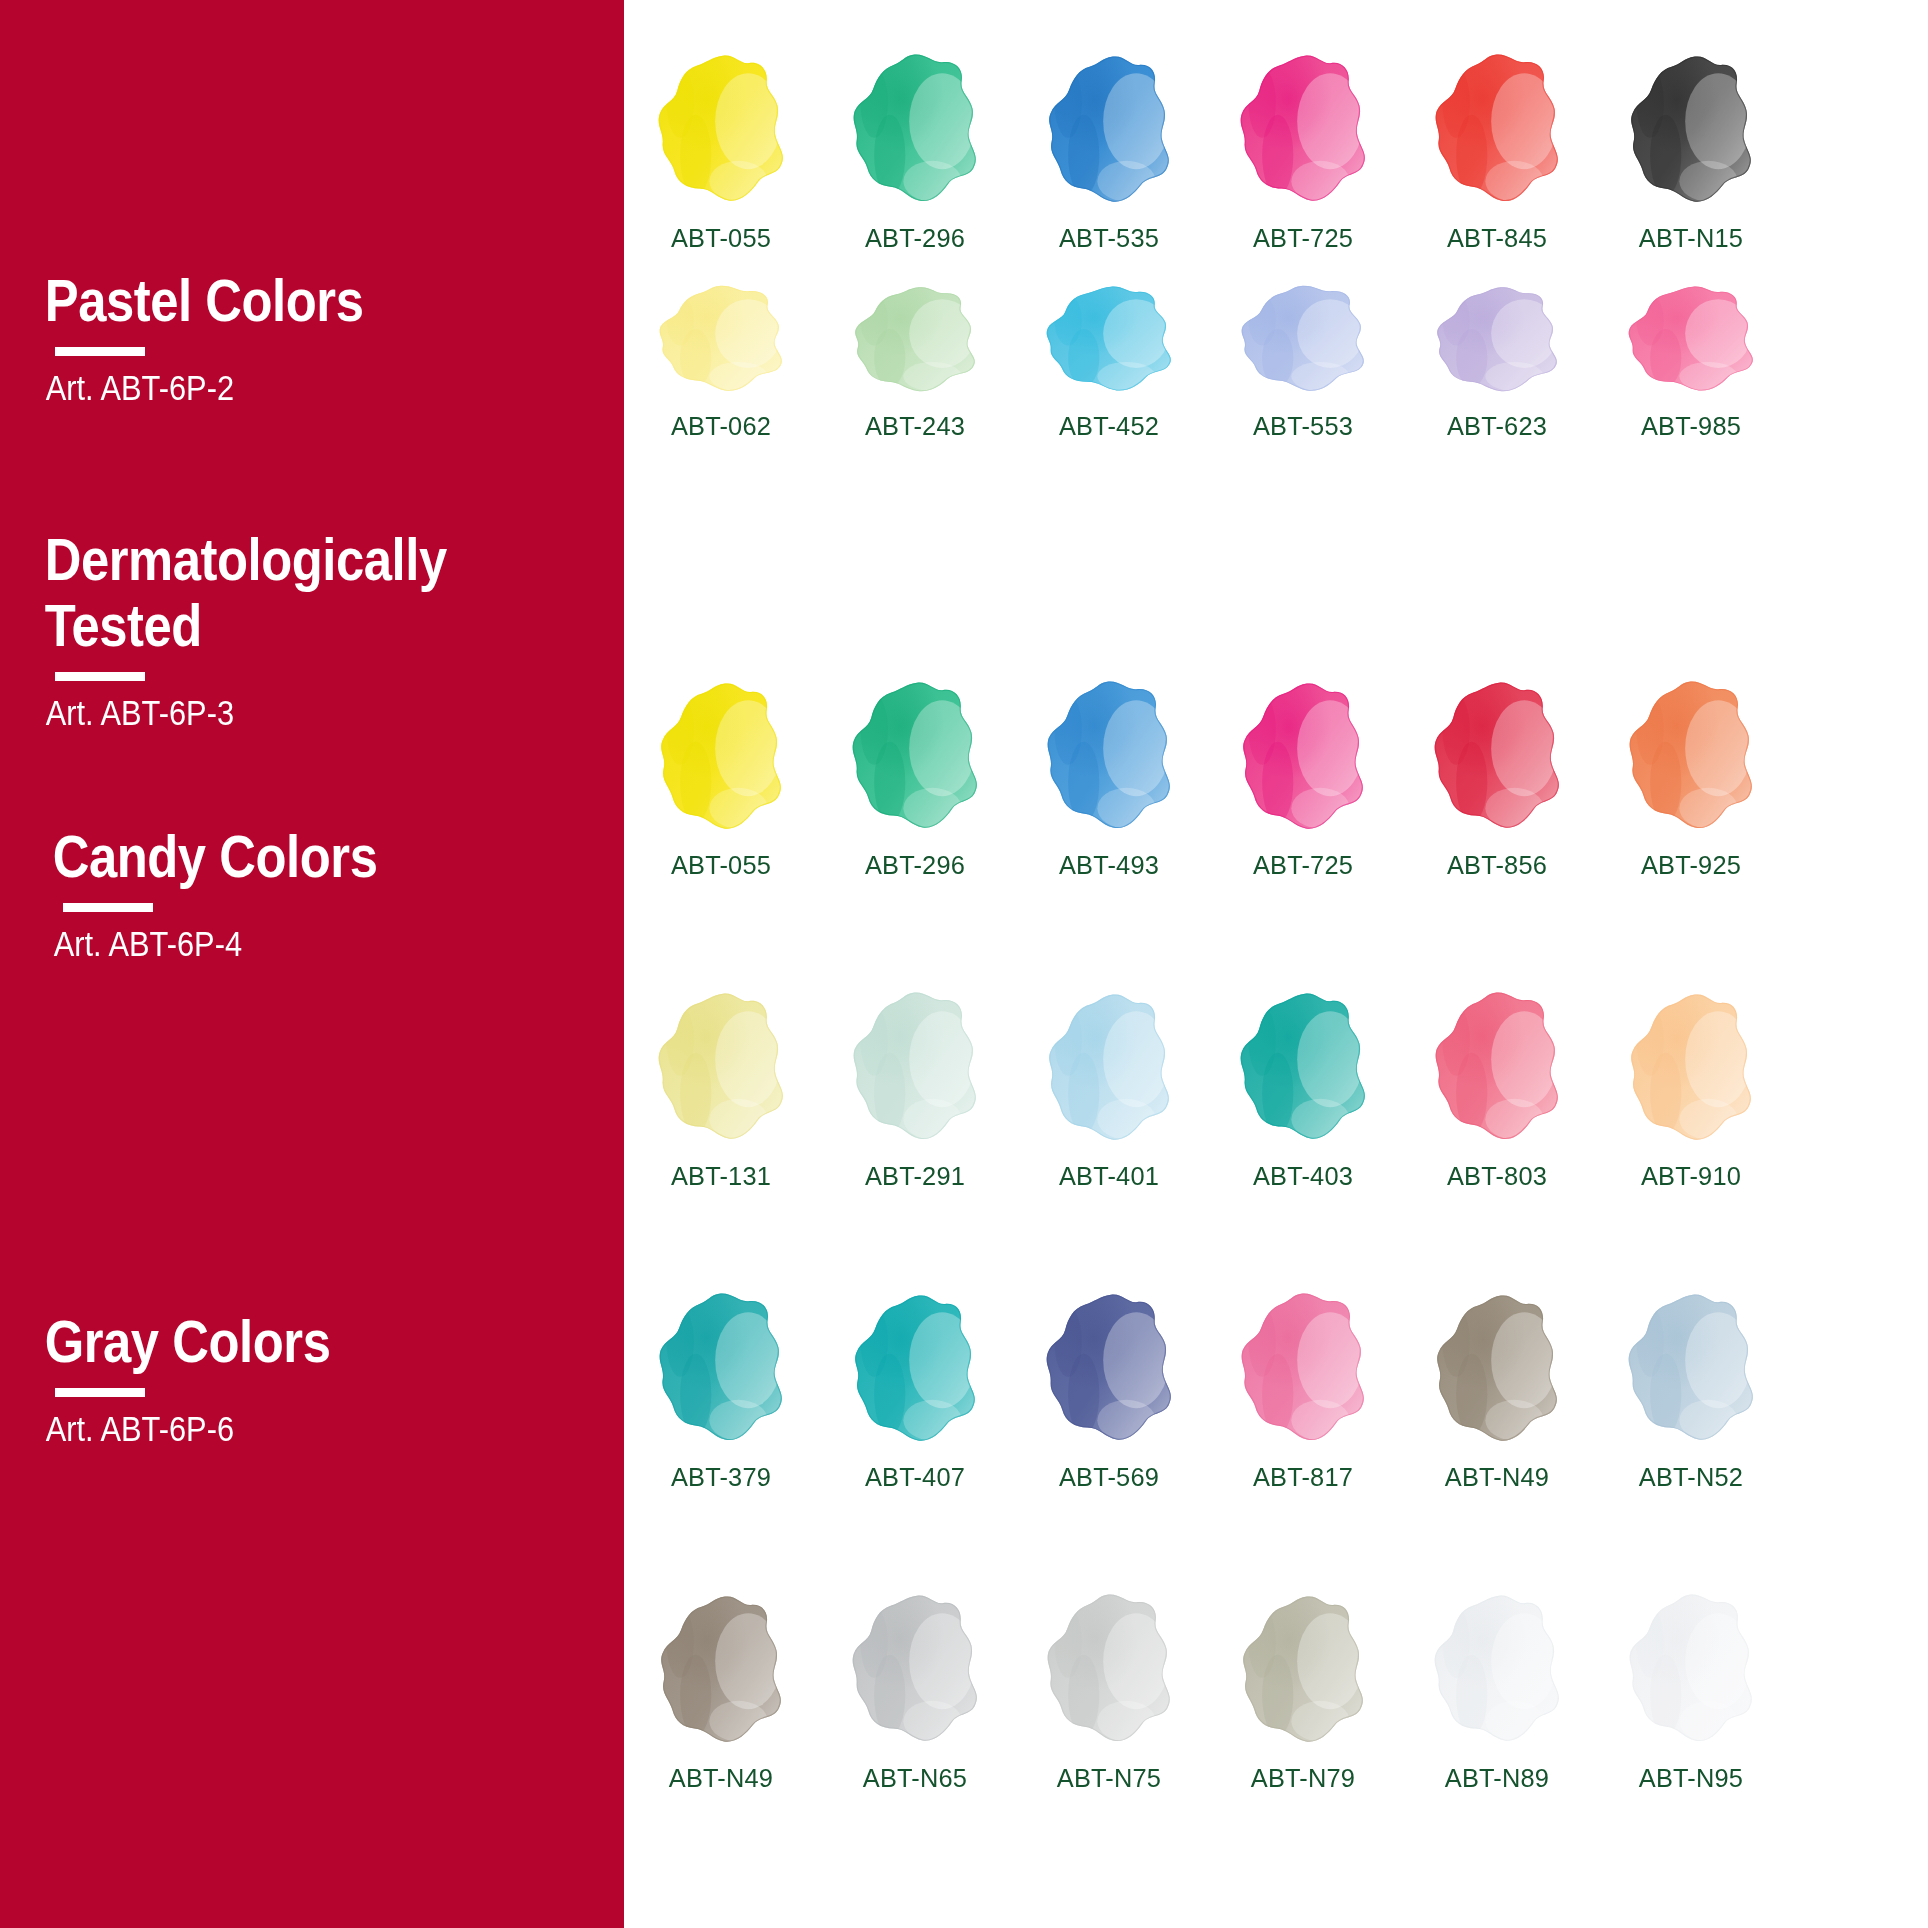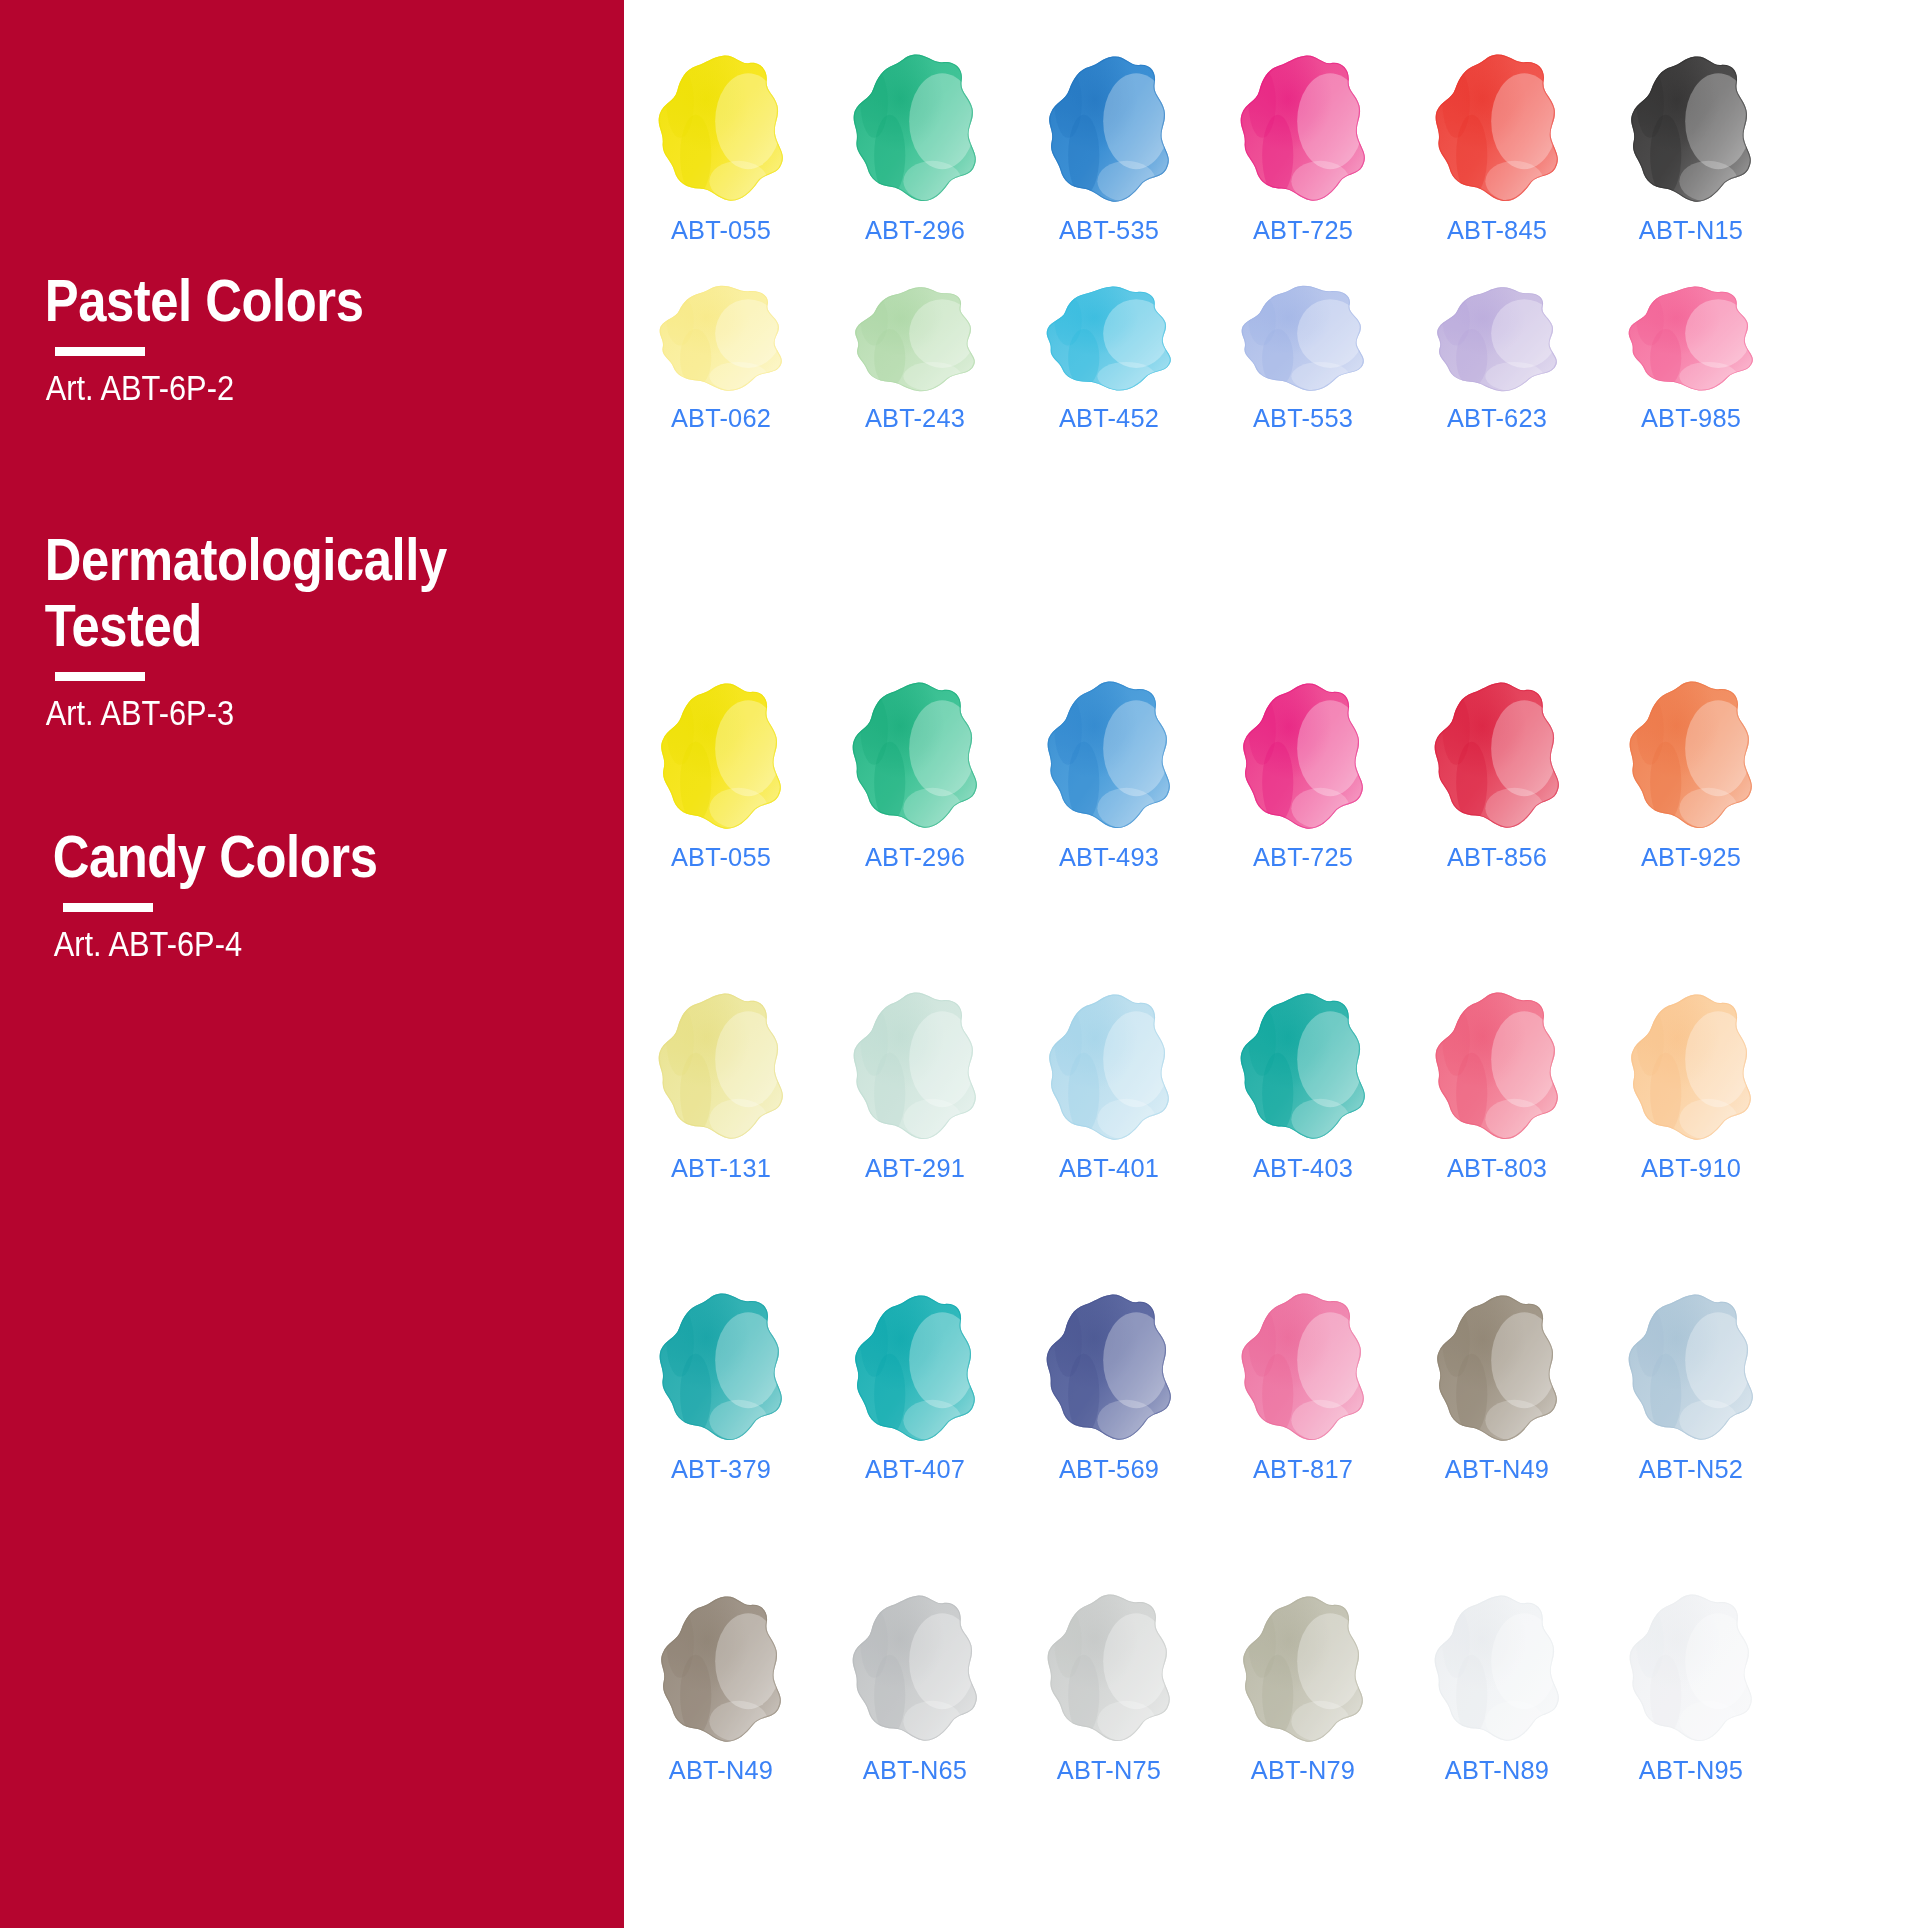--- a/index.html
+++ b/index.html
@@ -73,25 +73,25 @@
     height:158px;
     display:flex;align-items:flex-end;justify-content:center;
     position:relative;
   }
   .blot{
     width:141px;height:155px;
     position:relative;
   }
   .blot svg{display:block;width:100%;height:100%;}
   .swatch-label{
-    margin-top:9px;
+    margin-top:17px;
     font-family:"Liberation Sans","DejaVu Sans",sans-serif;
     font-size:25.4px;
     font-weight:400;
-    color:#3b82f6;
+    color:#14532d;
     letter-spacing:0.2px;
     white-space:nowrap;
   }
   .row-pastel .blot-wrap{height:113px;}
   .row-pastel .blot{height:111px;}
 </style>
 </head>
 <body>
 
 <div id="page">
@@ -106,20 +106,25 @@
         <div class="sb-title">Dermatologically
 Tested</div>
         <div class="sb-rule"></div>
         <div class="sb-art">Art. ABT-6P-3</div>
       </div>
       <div class="sb-section" style="top: 824px; padding-left: 8px;">
         <div class="sb-title">Candy Colors</div>
         <div class="sb-rule"></div>
         <div class="sb-art">Art. ABT-6P-4</div>
       </div>
+      <div class="sb-section" style="top: 1309px;">
+        <div class="sb-title">Gray Colors</div>
+        <div class="sb-rule"></div>
+        <div class="sb-art">Art. ABT-6P-6</div>
+      </div>
     </aside>
 
   <main id="grid">
       <div class="swatch-row" style="top: 49px;">
         <div class="swatch-cell">
           <div class="blot-wrap">
             <div class="blot">
               <svg viewBox="0 0 145 168" preserveAspectRatio="none">
                 <defs>
                   <radialGradient id="rgg0" cx="38%" cy="30%" r="80%">

